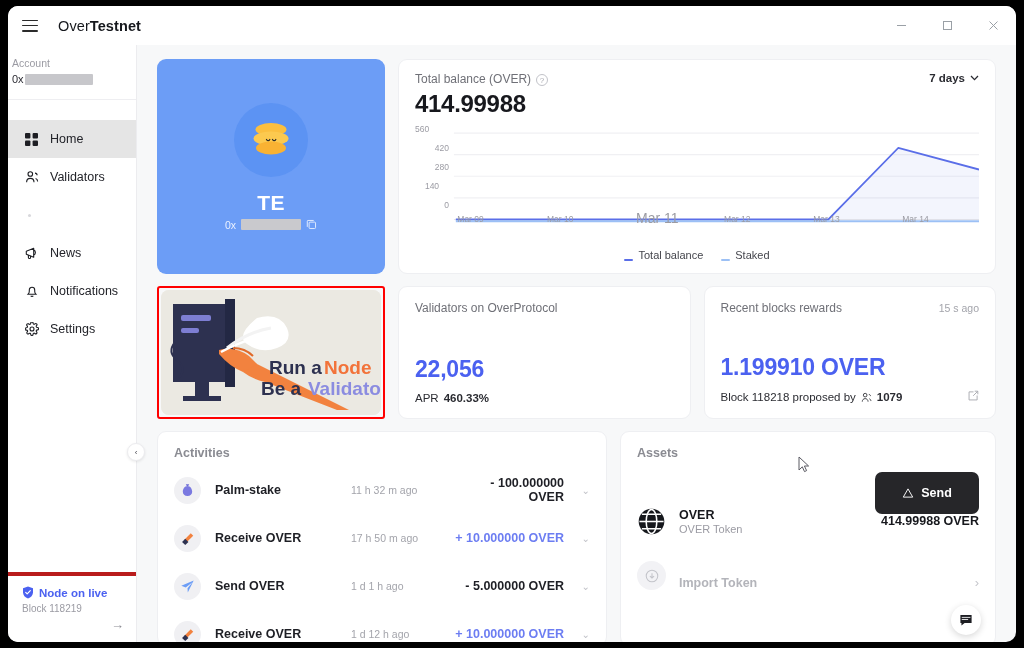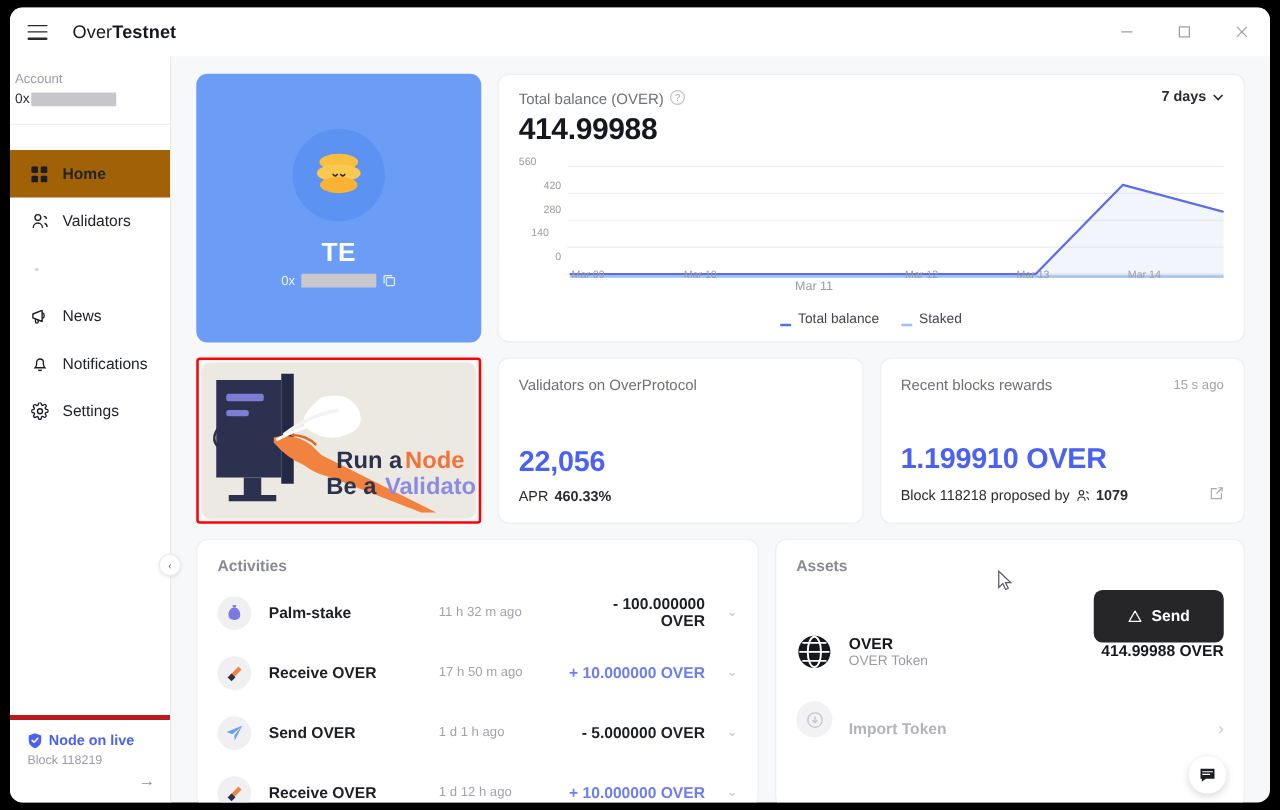--- a/index.html
+++ b/index.html
@@ -50,21 +50,21 @@
   .acct-label { font-size: 10.5px; color: #9b9ba3; margin-bottom: 4px; }
   .acct-addr { display: flex; align-items: center; font-size: 11px; color: #2c2c34; }
   .acct-redact { display: inline-block; width: 68px; height: 11px; background: #c7c7cb; border-radius: 1px; margin-left: 1px; }
 
   .nav { padding-top: 20px; flex: 1; }
   .nav-item {
     height: 38px; display: flex; align-items: center;
     padding-left: 16px; gap: 11px; cursor: pointer;
     font-size: 12.5px; color: #23242a;
   }
-  .nav-item.active { background: #a16207; font-weight: 700; text-align: right; }
+  .nav-item.active { background: #e5e5e5; font-weight: 400; text-align: right; }
   .nav-item .ico { width: 15px; height: 15px; display: flex; align-items: center; justify-content: center; color: #1d1e23; }
   .nav-sep { height: 38px; display:flex; align-items:center; padding-left:20px; }
   .nav-sep i { width: 3px; height: 3px; border-radius: 50%; background: #d8d8dc; display:block; }
 
   .collapse-btn {
     position: absolute; right: -9px; top: 398px;
     width: 18px; height: 18px; border-radius: 50%;
     background: #fff; border: 1px solid #ececef;
     display: flex; align-items: center; justify-content: center;
     font-size: 8px; color: #4a4a52; cursor: pointer;
@@ -100,21 +100,21 @@
   .profile-redact { display:inline-block; width: 60px; height: 11px; background: #c9c9cd; border-radius: 1px; }
 
   
   .banner-wrap { position: relative; height: 133px; }
   .banner-hl { position: absolute; inset: 0; border: 2.5px solid #ff0000; border-radius: 3px; pointer-events: none; z-index: 3; }
   .banner-card { position: absolute; inset: 4px; border-radius: 8px; overflow: hidden; background: #eeece5; cursor: pointer; }
 
   
   .balance-card { padding: 12px 16px 8px 16px; height: 215px; display: flex; flex-direction: column; }
   .bal-head { display: flex; align-items: flex-start; justify-content: space-between; }
-  .bal-title { font-size: 12px; color: #6f7077; display: flex; align-items: flex-start; gap: 5px; }
+  .bal-title { font-size: 12px; color: #6f7077; display: flex; align-items: flex-end; gap: 5px; }
   .q-ico { width: 12px; height: 12px; border-radius: 50%; border: 1px solid #c2c3c9; color: #a9aab0; font-size: 8px; display: flex; align-items: center; justify-content: center; }
   .range-sel { font-size: 11.5px; color: #2a2b31; font-weight: 700; display: flex; align-items: center; gap: 5px; cursor: pointer; }
   .bal-value { font-size: 24px; font-weight: 700; color: #17181d; letter-spacing: -.3px; margin-top: 4px; }
   .chart-box { flex: 1; position: relative; margin-top: 6px; }
   .chart-legend { display: flex; align-items: center; justify-content: center; gap: 18px; font-size: 11px; color: #45464d; padding-bottom: 4px; }
   .lg { display: flex; align-items: flex-end; gap: 5px; }
   .lg i { width: 9px; height: 2px; border-radius: 2px; display: block; }
 
   
   .stat-row { display: flex; gap: 13px; }
@@ -383,21 +383,21 @@
               </svg>
 
               <div style="position:absolute;left:0;top:0;width:34px;text-align:left;font-size:8.5px;color:#9b9ba3">560</div>
               <div style="position:absolute;left:0;top:19px;width:34px;text-align:right;font-size:8.5px;color:#9b9ba3">420</div>
               <div style="position:absolute;left:0;top:38px;width:34px;text-align:right;font-size:8.5px;color:#9b9ba3">280</div>
               <div style="position:absolute;left:0;top:57px;width:34px;text-align:center;font-size:8.5px;color:#9b9ba3">140</div>
               <div style="position:absolute;left:0;top:76px;width:34px;text-align:right;font-size:8.5px;color:#9b9ba3">0</div>
 
               <div style="position:absolute;left:7.5%;top:90px;font-size:8.5px;color:#9b9ba3">Mar 09</div>
               <div style="position:absolute;left:23.4%;top:90px;font-size:8.5px;color:#9b9ba3">Mar 10</div>
-              <div style="position:absolute;left:39.2%;top:100px;font-size:10px;color:#9b9ba3">Mar 11</div>
+              <div style="position:absolute;left:39.2%;top:86px;font-size:14px;color:#9b9ba3">Mar 11</div>
               <div style="position:absolute;left:54.8%;top:90px;font-size:8.5px;color:#9b9ba3">Mar 12</div>
               <div style="position:absolute;left:70.6%;top:90px;font-size:8.5px;color:#9b9ba3">Mar 13</div>
               <div style="position:absolute;left:86.4%;top:90px;font-size:8.5px;color:#9b9ba3">Mar 14</div>
             </div>
 
             <div class="chart-legend">
               <span class="lg">
                 <i style="background:#5a6ee8"></i>
                 <span>Total balance</span>
               </span>

